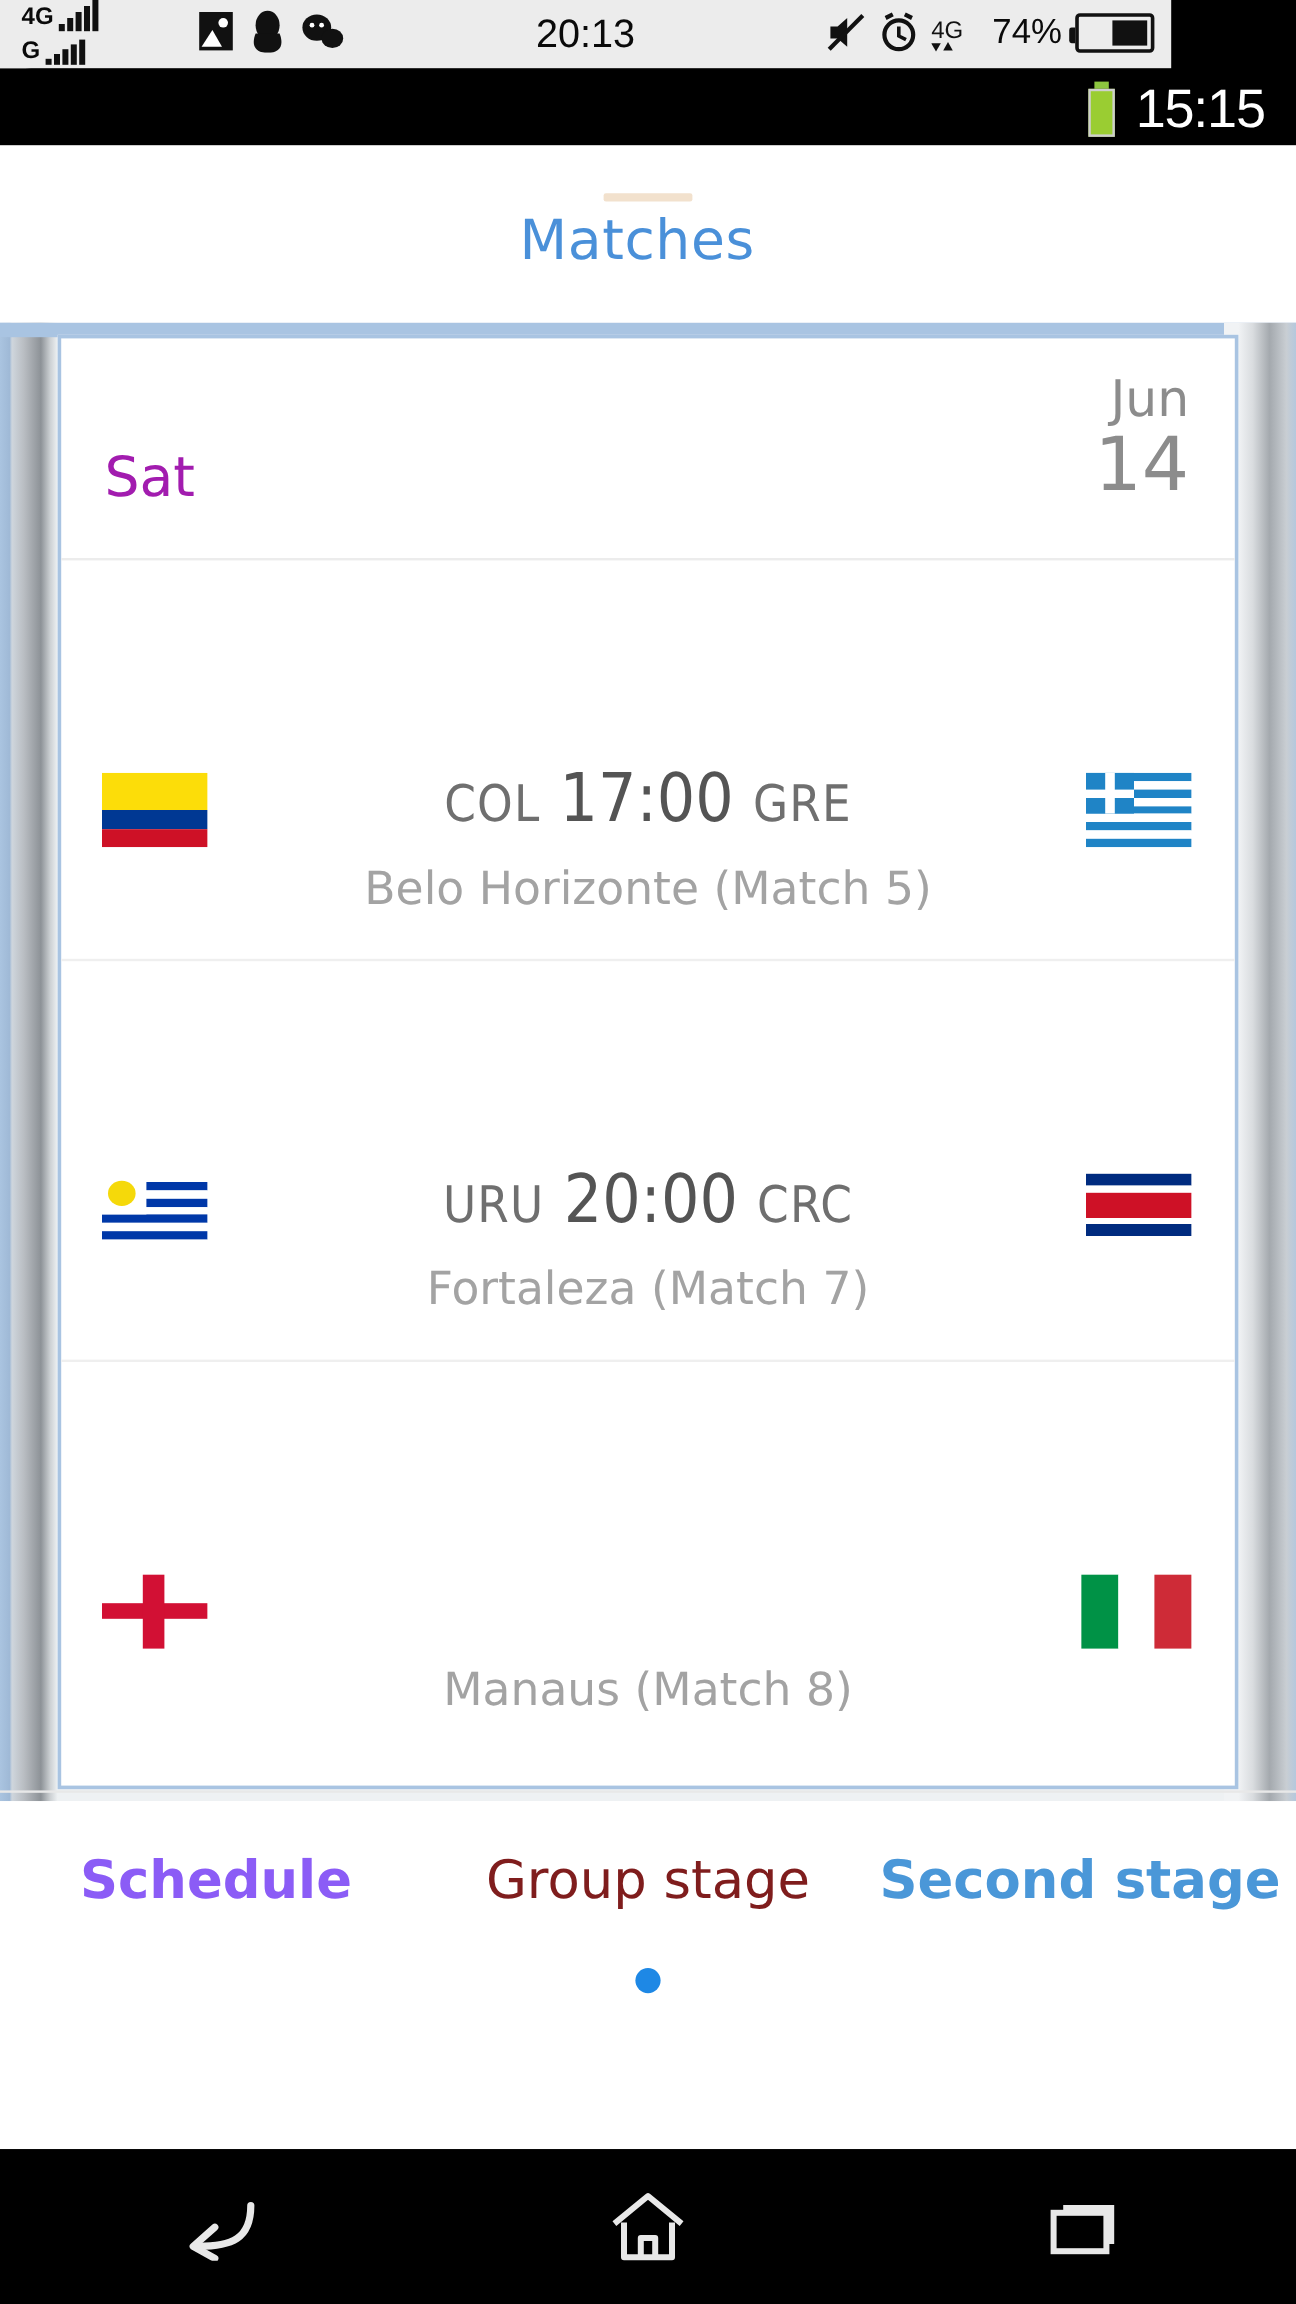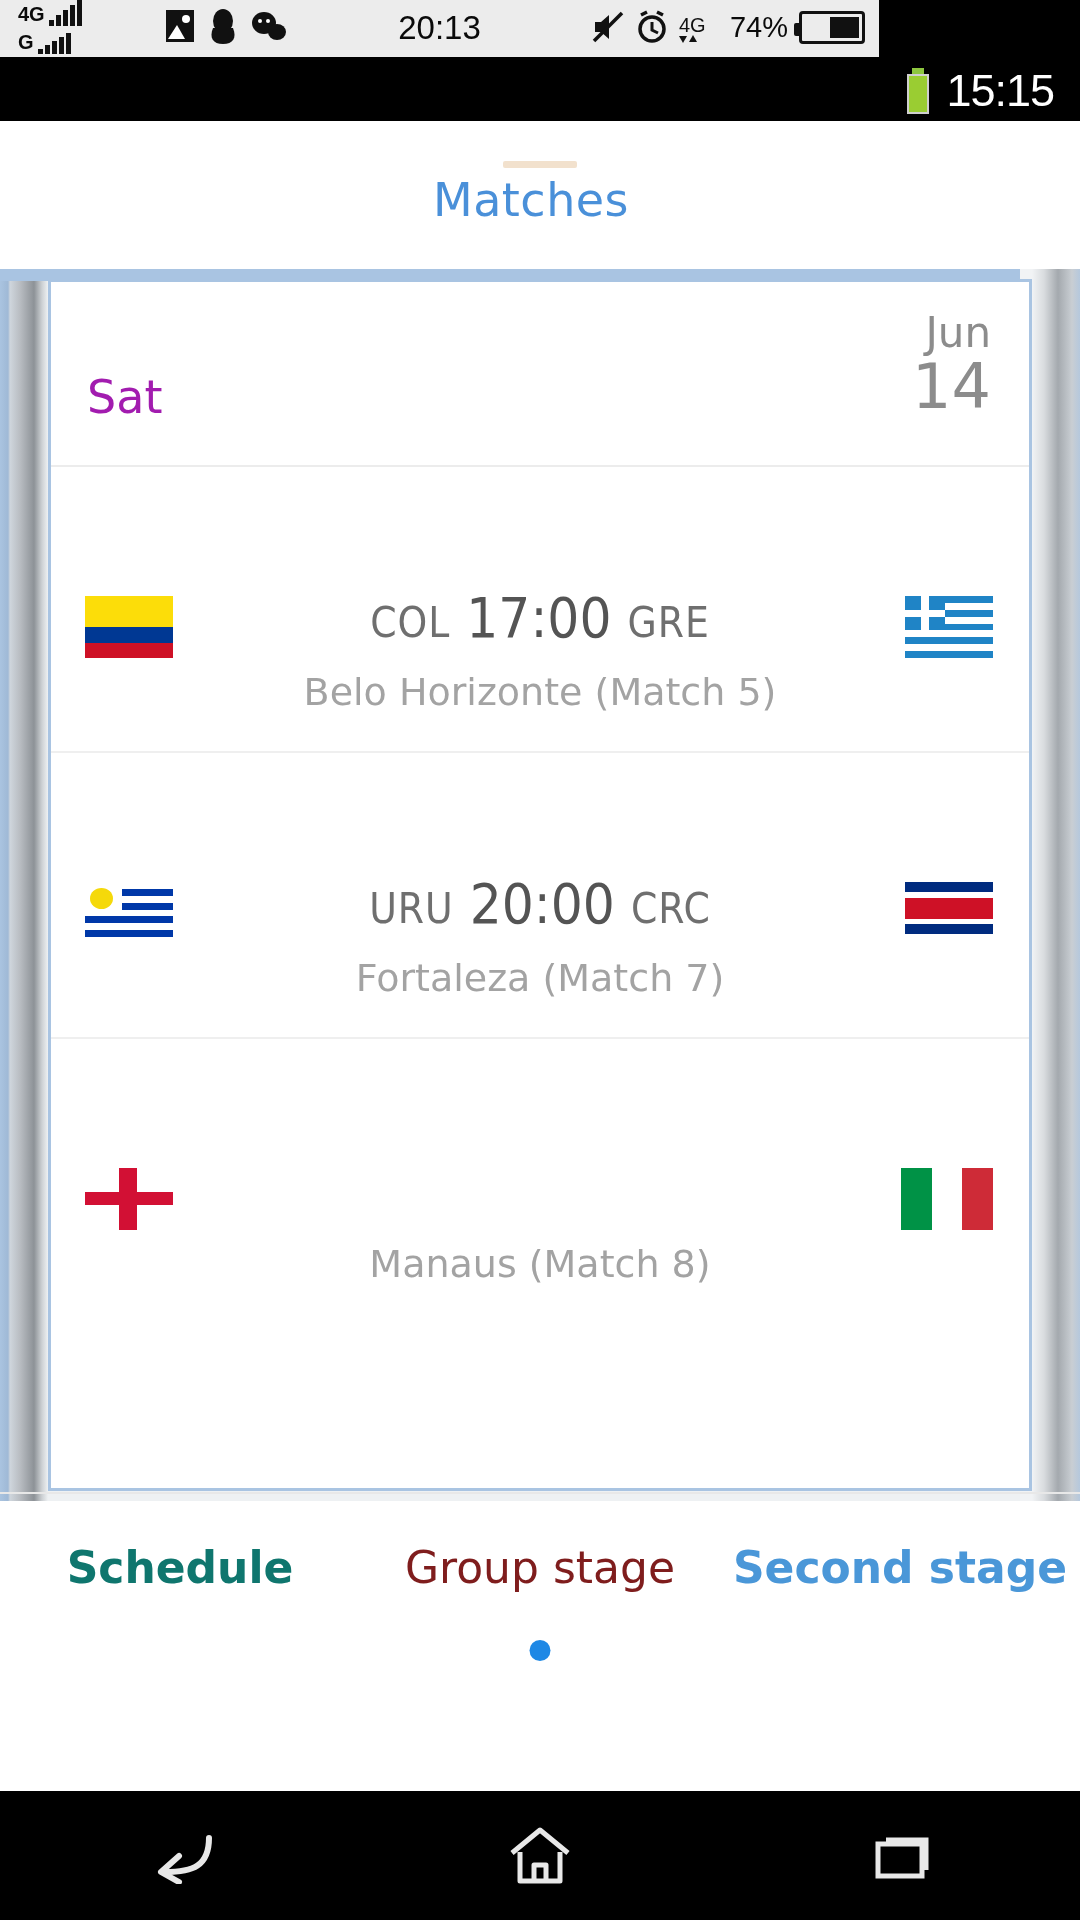--- a/index.html
+++ b/index.html
@@ -1,21 +1,21 @@
 <!DOCTYPE html>
 <html><head>
 <meta charset="utf-8">
 <style>
   * { margin:0; padding:0; box-sizing:border-box; }
   html,body { width:1080px; height:1920px; background:#000; }
   body { font-family:"Liberation Sans", sans-serif; overflow:hidden; }
 
   
   .os-statusbar{
-    position:absolute; top:0; left:0; width:879px; height:57px;
+    position:absolute; top:0; left:0; width:976px; height:57px;
     background:#ececec; color:#0a0a0a;
   }
   .os-left{ position:absolute; left:18px; top:0; height:57px; display:flex; align-items:flex-start; }
   .sig-block{ display:flex; flex-direction:column; gap:0px; }
   .sig-row{ display:flex; align-items:flex-end; height:28px; }
   .sig-label{ font-size:20px; font-weight:700; line-height:28px; margin-right:4px; font-family:"Liberation Sans",sans-serif;}
   .bars{ display:flex; align-items:flex-end; gap:2px; height:26px; padding-bottom:2px;}
   .bars i{ display:block; width:5px; background:#111; }
   .bars i:nth-child(1){height:6px;} .bars i:nth-child(2){height:11px;}
   .bars i:nth-child(3){height:16px;} .bars i:nth-child(4){height:21px;}
@@ -86,21 +86,21 @@
   }
 
   .date-row{ position:relative; height:185px; border-bottom:2px solid #ececec; }
   .date-dow{ position:absolute; left:36px; top:88px; font-size:46px; color:#a21caf;
     font-family:"DejaVu Sans", sans-serif; }
   .date-md{ position:absolute; right:38px; top:30px; text-align:right; color:#8c8c8c;
     font-family:"DejaVu Sans", sans-serif; line-height:1.02; }
   .date-mon{ font-size:42px; display:block; }
   .date-day{ font-size:62px; display:block; }
 
-  .match{ position:relative; height:286px; border-bottom:2px solid #efefef; }
+  .match{ position:relative; height:286px; border-bottom:2px solid #efefef;margin-top:48px; }
   .match:last-child{ border-bottom:0; }
   .match .flagL{ position:absolute; left:34px; top:129px; width:88px; height:62px; }
   .match .flagR{ position:absolute; right:36px; top:129px; width:88px; height:62px; }
   .match .line1{
     position:absolute; left:0; right:0; top:118px; text-align:center;
     font-family:"DejaVu Sans Condensed","DejaVu Sans", sans-serif;
     white-space:nowrap;
   }
   .tcode{ font-size:42px; color:#6f6f6f; letter-spacing:1px; font-weight:400; }
   .ttime{ font-size:56px; color:#545454; margin:0 16px; font-weight:400; letter-spacing:0px;}
@@ -112,21 +112,21 @@
   
   .fl{ position:relative; overflow:hidden; display:block; }
   .fl span{ position:absolute; left:0; width:100%; display:block; }
 
   
   .tabs{
     position:absolute; top:1380px; left:0; width:1080px; height:132px; background:#fff;
     display:flex; align-items:center;
   }
   .tab{ flex:1; text-align:center; font-family:"DejaVu Sans", sans-serif; }
-  .tab.active{ color:#0f766e; font-size:44px; font-weight:700; }
+  .tab.active{ color:#8b5cf6; font-size:44px; font-weight:700; }
   .tab.dim{ color:#7f1d1d; font-size:44px; font-weight:400; }
   .tab.side{ color:#4a97d8; font-size:44px; font-weight:700; }
   .page-dot{
     position:absolute; top:1519px; left:50%; transform:translateX(-50%);
     width:21px; height:21px; border-radius:50%; background:#1e88e5;
   }
   .tab-underline{
     position:absolute; top:1371px; left:0; width:1080px; height:2px; background:#e8e8e8;
   }
 

